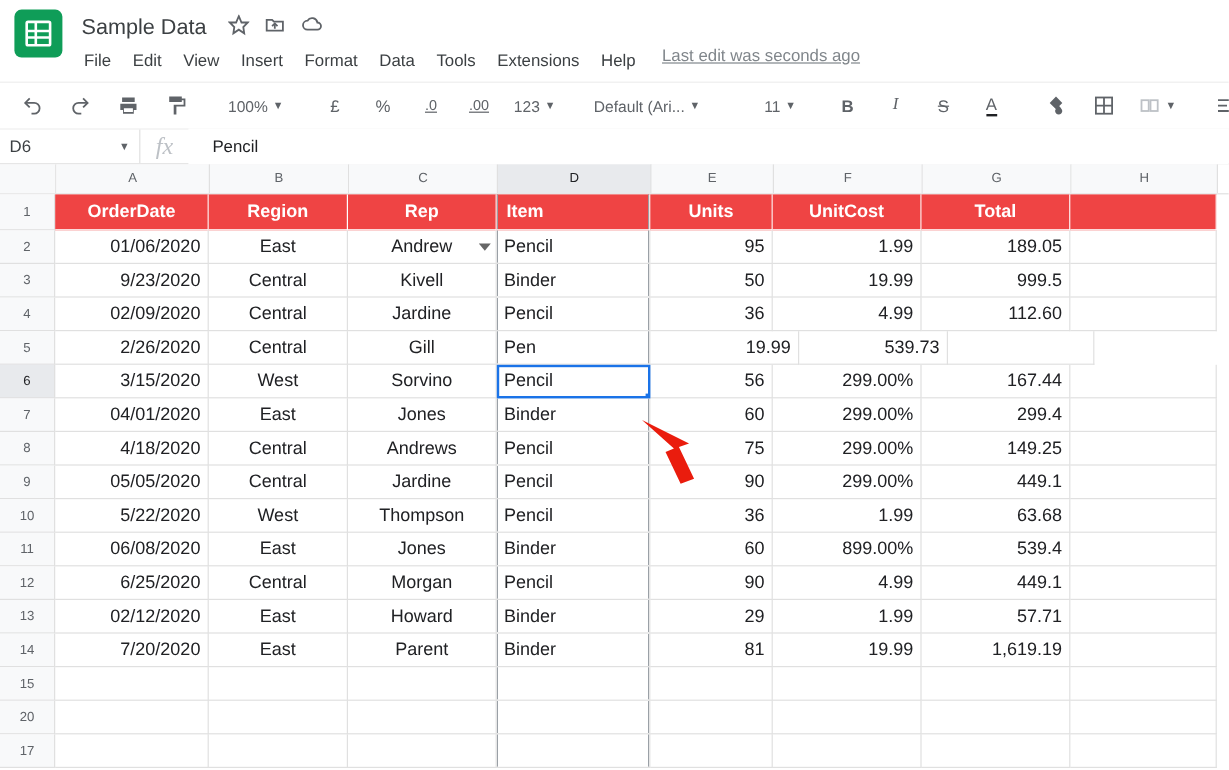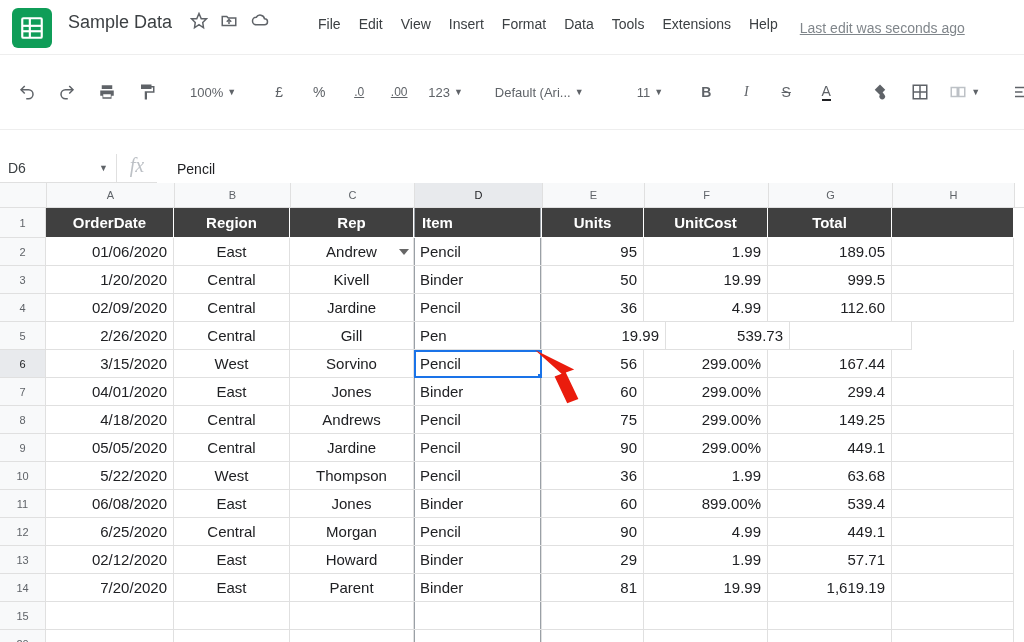--- a/index.html
+++ b/index.html
@@ -17,54 +17,53 @@
     display: flex; align-items: flex-start;
     padding: 8px 12px 0 12px; gap: 10px;
   }
   .app-icon {
     width: 40px; height: 40px; border-radius: 6px;
     background: #0f9d58;
     display: flex; align-items: center; justify-content: center;
     color: #fff; font-weight: bold;
   }
   .app-icon svg { width: 26px; height: 26px; }
-  .titleblock { display: flex; }
+  .titleblock { display: flex; flex-direction: column; }
   .titleline { display: flex; align-items: center; gap: 12px; height: 28px; }
   .doc-title { font-size: 18px; color: #3c4043; padding: 2px 6px; }
   .title-icon { color: #5f6368; cursor: pointer; }
-  .menubar { display: flex; gap: 2px; margin-top: 2px; align-items: flex-end; margin-left: 40px; }
+  .menubar { display: flex; gap: 2px; margin-top: 2px; align-items: flex-start; }
   .menuitem { padding: 4px 8px; font-size: 14px; color: #3c4043; border-radius: 4px; cursor: pointer; }
   .last-edit { margin-left: 12px; color: #80868b; text-decoration: underline; font-size: 14px; cursor: pointer; }
 
   
   .toolbar {
     border-top: 1px solid #eee;
     border-bottom: 1px solid #eee;
     margin-top: 6px;
-    padding: 24px 10px;
+    padding: 6px 10px;
     display: flex; align-items: center; gap: 6px;
     color: #5f6368;
   }
   .tbtn {
     min-width: 26px; height: 26px;
     display: inline-flex; align-items: center; justify-content: center;
     border-radius: 4px; cursor: pointer;
     padding: 0 4px; font-size: 14px;
   }
   .tsep { width: 1px; height: 20px; background: #e0e0e0; margin: 0 4px; }
   .tdrop { display: inline-flex; align-items: center; gap: 4px; padding: 0 6px; height: 26px; cursor: pointer; border-radius: 4px; }
   .caret { font-size: 9px; color: #5f6368; }
   .font-underline { border-bottom: 2px solid #202124; padding-bottom: 1px; display:inline-block; line-height:1;}
 
   
   .fbar {
-    display: flex; 
+    display: flex; align-items: center;
     border-bottom: 1px solid #e0e0e0;
     height: 28px;
-    margin-top: 24px;
   }
   .namebox {
     width: 100px; padding: 0 8px; height: 100%;
     display: flex; align-items: center; justify-content: space-between;
     border-right: 1px solid #e0e0e0;
     font-size: 14px; color: #3c4043;
   }
   .fx {
     width: 40px; color: #bdc1c6; font-style: italic; font-family: serif;
     text-align: center; font-size: 20px;
@@ -96,21 +95,21 @@
   }
   .rh.sel-row { background:#e8eaed; color:#202124; }
   .cell {
     border-right: 1px solid #e0e0e0; border-bottom: 1px solid #e0e0e0;
     display:flex; align-items:center;
     padding: 0 6px; font-size: 15px; color:#202124;
     box-sizing: border-box; white-space: nowrap; overflow:hidden;
     position: relative;
   }
   .hdrcell {
-    background: #404040; color: #fff; font-weight: bold;
+    background: #ef4444; color: #fff; font-weight: bold;
     border-right: 1px solid #fff; border-bottom: 1px solid #fff;
     justify-content: center;
   }
   .hdrcell.left { justify-content: flex-start; padding-left:8px; }
   .cell.center { justify-content: center; }
   .cell.right  { justify-content: flex-end; }
   .cell.left   { justify-content: flex-start; }
   .col-A { width: 128px; }
   .col-B { width: 116px; }
   .col-C { width: 124px; }
@@ -321,21 +320,21 @@
       <div class="cell col-B center">East</div>
       <div class="cell col-C center">Andrew<span class="filter-tri"></span></div>
       <div class="cell col-D left col-sel-border">Pencil</div>
       <div class="cell col-E right">95</div>
       <div class="cell col-F right">1.99</div>
       <div class="cell col-G right">189.05</div>
       <div class="cell col-H left"></div>
     </div>
     <div class="row">
       <div class="rh">3</div>
-      <div class="cell col-A right">1/20/2020</div>
+      <div class="cell col-A right">9/23/2020</div>
       <div class="cell col-B center">Central</div>
       <div class="cell col-C center">Kivell</div>
       <div class="cell col-D left col-sel-border">Binder</div>
       <div class="cell col-E right">50</div>
       <div class="cell col-F right">19.99</div>
       <div class="cell col-G right">999.5</div>
       <div class="cell col-H left"></div>
     </div>
     <div class="row">
       <div class="rh">4</div>

